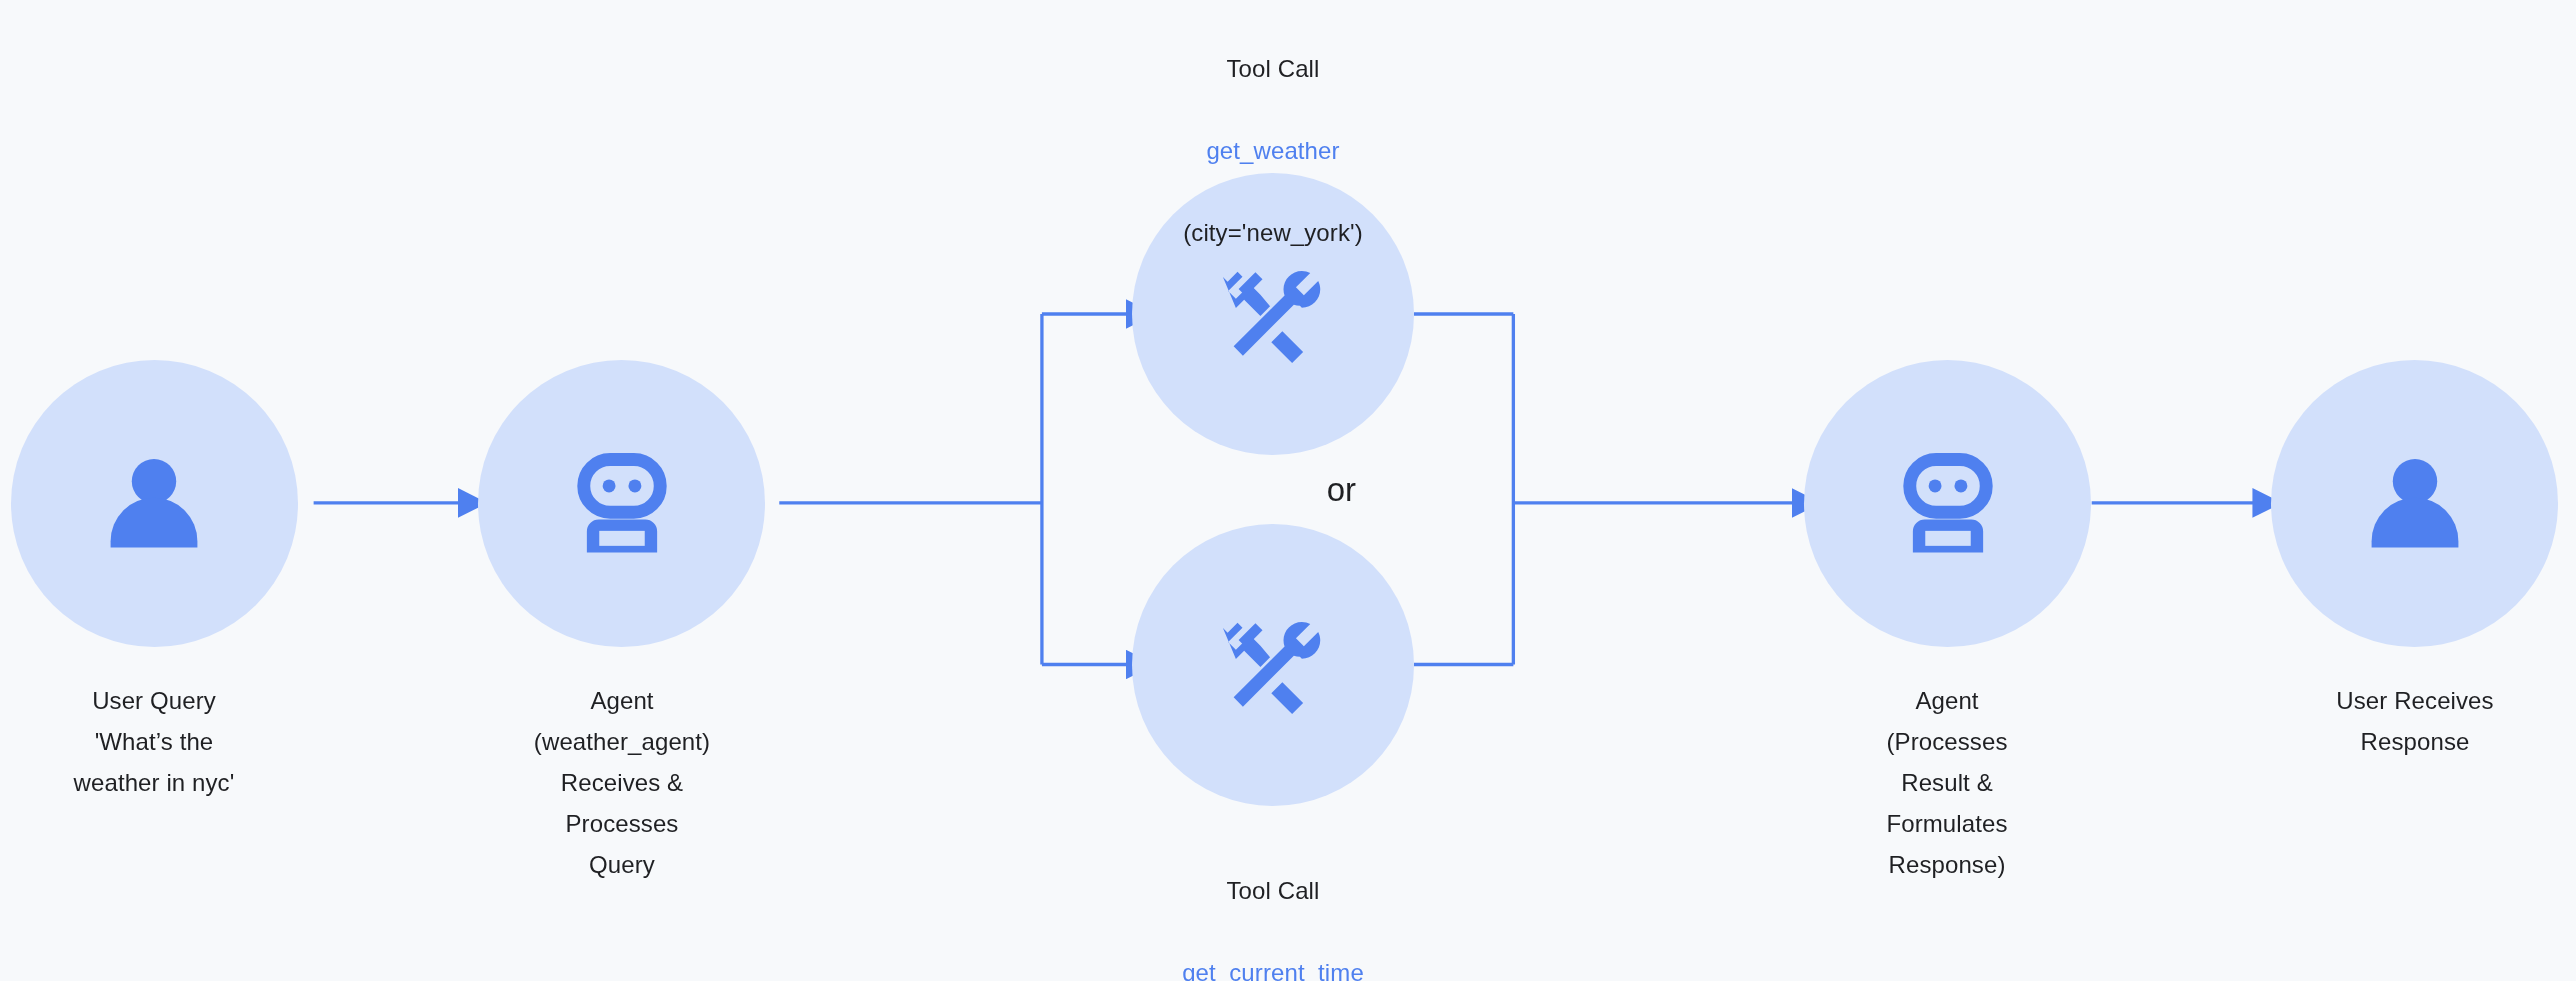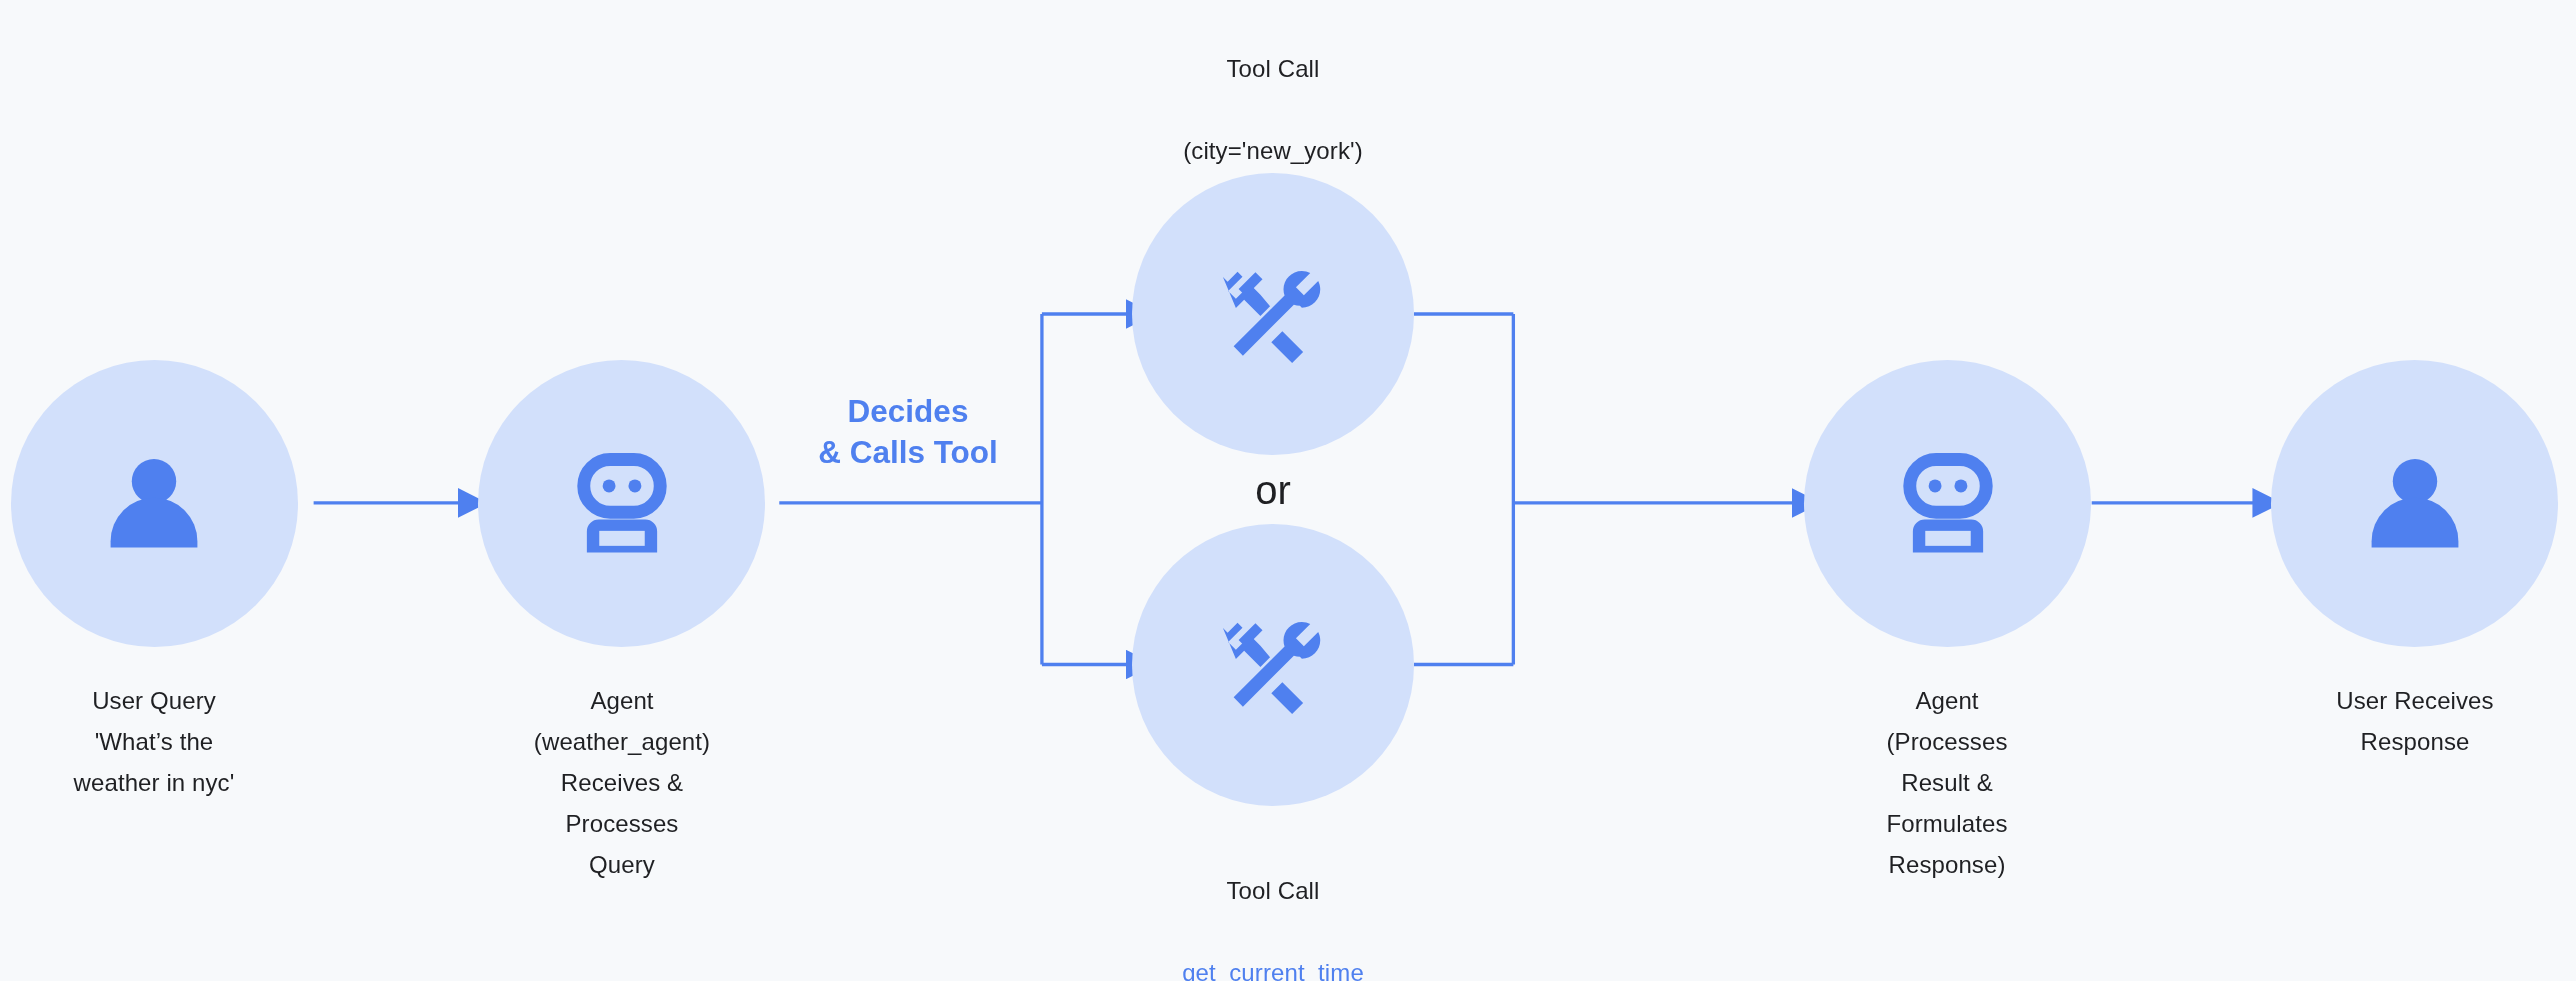--- a/index.html
+++ b/index.html
@@ -58,23 +58,23 @@
     position: absolute;
     text-align: center;
     color: #4f80ef;
     font-size: 31.5px;
     line-height: 41px;
     font-weight: bold;
     white-space: pre-line;
   }
   .or-label {
     position: absolute;
-    text-align: center;
+    text-align: right;
     color: #1f2023;
-    font-size: 40px;
+    font-size: 33px;
     line-height: 36px;
   }
 
   
   #wires {
     position: absolute;
     left: 0; top: 0;
     width: 2576px;
     height: 981px;
     pointer-events: none;
@@ -139,37 +139,36 @@
         </svg>
       </span>
     </div>
   </div>
   <div class="caption" style="left:437px; top:680px; width:370px;">Agent
 (weather_agent)
 Receives &amp;
 Processes
 Query</div>
 
-  <div class="flow-label" style="left:759px; top:391px; width:298px;">Decides
-&amp; Calls Tool</div>
 
   <div class="node" style="left:1132px; top:173px;">
     <div class="bubble" style="width:282px; height:282px;">
       <span>
         <svg width="126" height="126" viewBox="0 0 24 24">
           <path fill="#4f80ef" d="M13.78 15.3l3.96 3.95-2.1 2.1-3.96-3.95z"></path>
           <path fill="#4f80ef" d="M17.5 10.8c1.93 0 3.5-1.57 3.5-3.5 0-.58-.14-1.12-.39-1.6l-2.73 2.73-1.51-1.51 2.73-2.73c-.48-.25-1.02-.39-1.6-.39-1.93 0-3.5 1.57-3.5 3.5 0 .41.07.8.2 1.16L4.5 18.16l1.77 1.77 9.7-9.7c.36.13.75.2 1.16.2z"></path>
           <path fill="#4f80ef" d="M7.05 4.5L5.2 2.65 2.6 5.25 1.2 3.85 3.8 1.25 2.9.35 1.1 2.15 .25 1.3 2.6 6.9l1.5-1.5 2.95 2.95 1.75-1.75z" transform="translate(2.2,3.6) scale(1.05)"></path>
           <path fill="#4f80ef" d="M5.45 7.25l3.2-3.2 1.35 1.35-3.2 3.2z"></path>
         </svg>
       </span>
     </div>
   </div>
   <div class="caption" style="left:1099px; top:6.6px; width:348px;">
     <div>Tool Call</div>
+    <div class="accent">get_weather</div>
     <div>(city='new_york')</div>
   </div>
 
   <div class="or-label" style="left:1190px; top:472px; width:166px;">or</div>
 
   <div class="node" style="left:1132px; top:524px;">
     <div class="bubble" style="width:282px; height:282px;">
       <span>
         <svg width="126" height="126" viewBox="0 0 24 24">
           <path fill="#4f80ef" d="M13.78 15.3l3.96 3.95-2.1 2.1-3.96-3.95z"></path>

